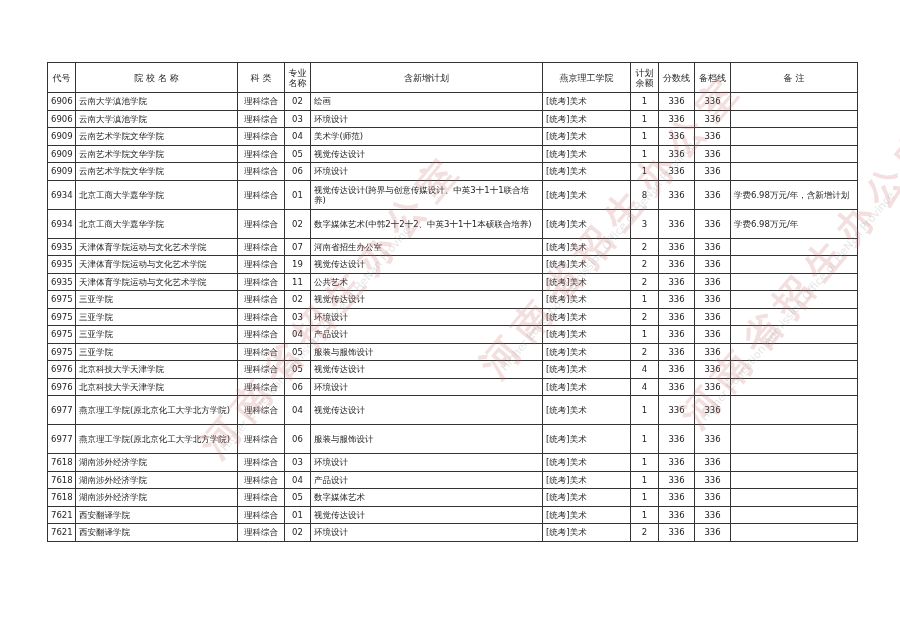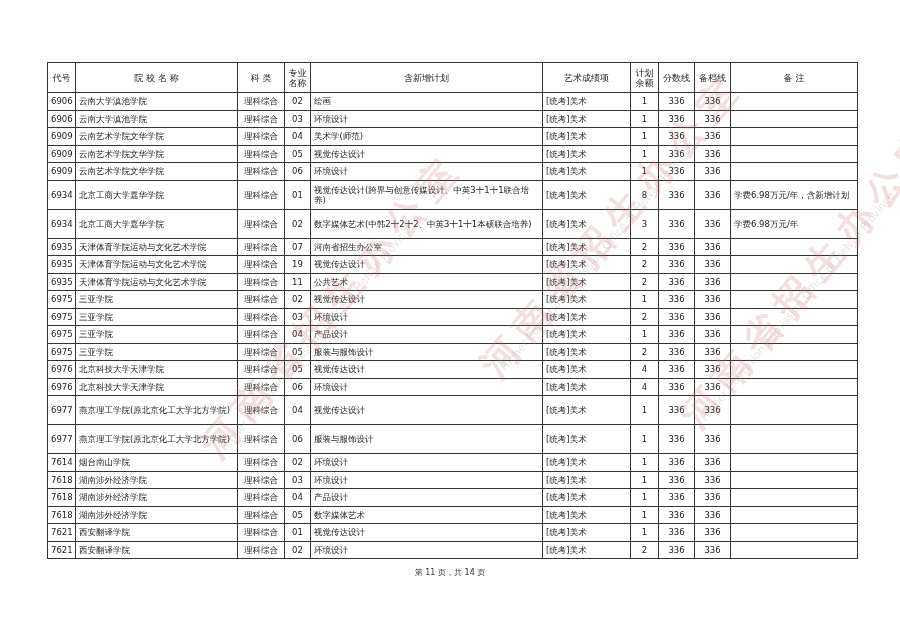--- a/index.html
+++ b/index.html
@@ -50,21 +50,21 @@
       <col style="width:36px">
         <col style="width:127px">
     </colgroup>
     <thead>
       <tr>
         <th>代号</th>
         <th>院 校 名 称</th>
         <th>科 类</th>
         <th>专业名称</th>
         <th>含新增计划</th>
-        <th>艺术成绩项</th>
+        <th>燕京理工学院</th>
         <th>计划余额</th>
         <th>分数线</th>
         <th>备档线</th>
         <th>备 注</th>
       </tr>
     </thead>
     <tbody id="tbody">
         <tr>
           <td class="c">6906</td>
           <td class="l">云南大学滇池学院</td>
@@ -275,32 +275,20 @@
           <td class="c">理科综合</td>
           <td class="c">06</td>
           <td class="l">服装与服饰设计</td>
           <td class="l">[统考]美术</td>
           <td class="c">1</td>
           <td class="c">336</td>
           <td class="c">336</td>
           <td class="l"></td>
         </tr>
         <tr>
-          <td class="c">7614</td>
-          <td class="l">烟台南山学院</td>
-          <td class="c">理科综合</td>
-          <td class="c">02</td>
-          <td class="l">环境设计</td>
-          <td class="l">[统考]美术</td>
-          <td class="c">1</td>
-          <td class="c">336</td>
-          <td class="c">336</td>
-          <td class="l"></td>
-        </tr>
-        <tr>
           <td class="c">7618</td>
           <td class="l">湖南涉外经济学院</td>
           <td class="c">理科综合</td>
           <td class="c">03</td>
           <td class="l">环境设计</td>
           <td class="l">[统考]美术</td>
           <td class="c">1</td>
           <td class="c">336</td>
           <td class="c">336</td>
           <td class="l"></td>
@@ -349,21 +337,20 @@
           <td class="l">环境设计</td>
           <td class="l">[统考]美术</td>
           <td class="c">2</td>
           <td class="c">336</td>
           <td class="c">336</td>
           <td class="l"></td>
         </tr>
       </tbody>
   </table>
 
-  <div class="footer">第 11 页，共 14 页</div>
 
   <div class="wm" style="left:140px;top:280px;">河南省招生办公室</div>
   <div class="wm" style="left:420px;top:200px;">河南省招生办公室</div>
   <div class="wm" style="left:620px;top:250px;">河南省招生办公室</div>
   <div class="wm-en" style="left:170px;top:330px;">Higher Education Admission Office of HeNan Province</div>
   <div class="wm-en" style="left:450px;top:250px;">Higher Education Admission Office of HeNan Province</div>
   <div class="wm-en" style="left:650px;top:300px;">Higher Education Admission Office of HeNan Province</div>
 </div>
 
 </body></html>

